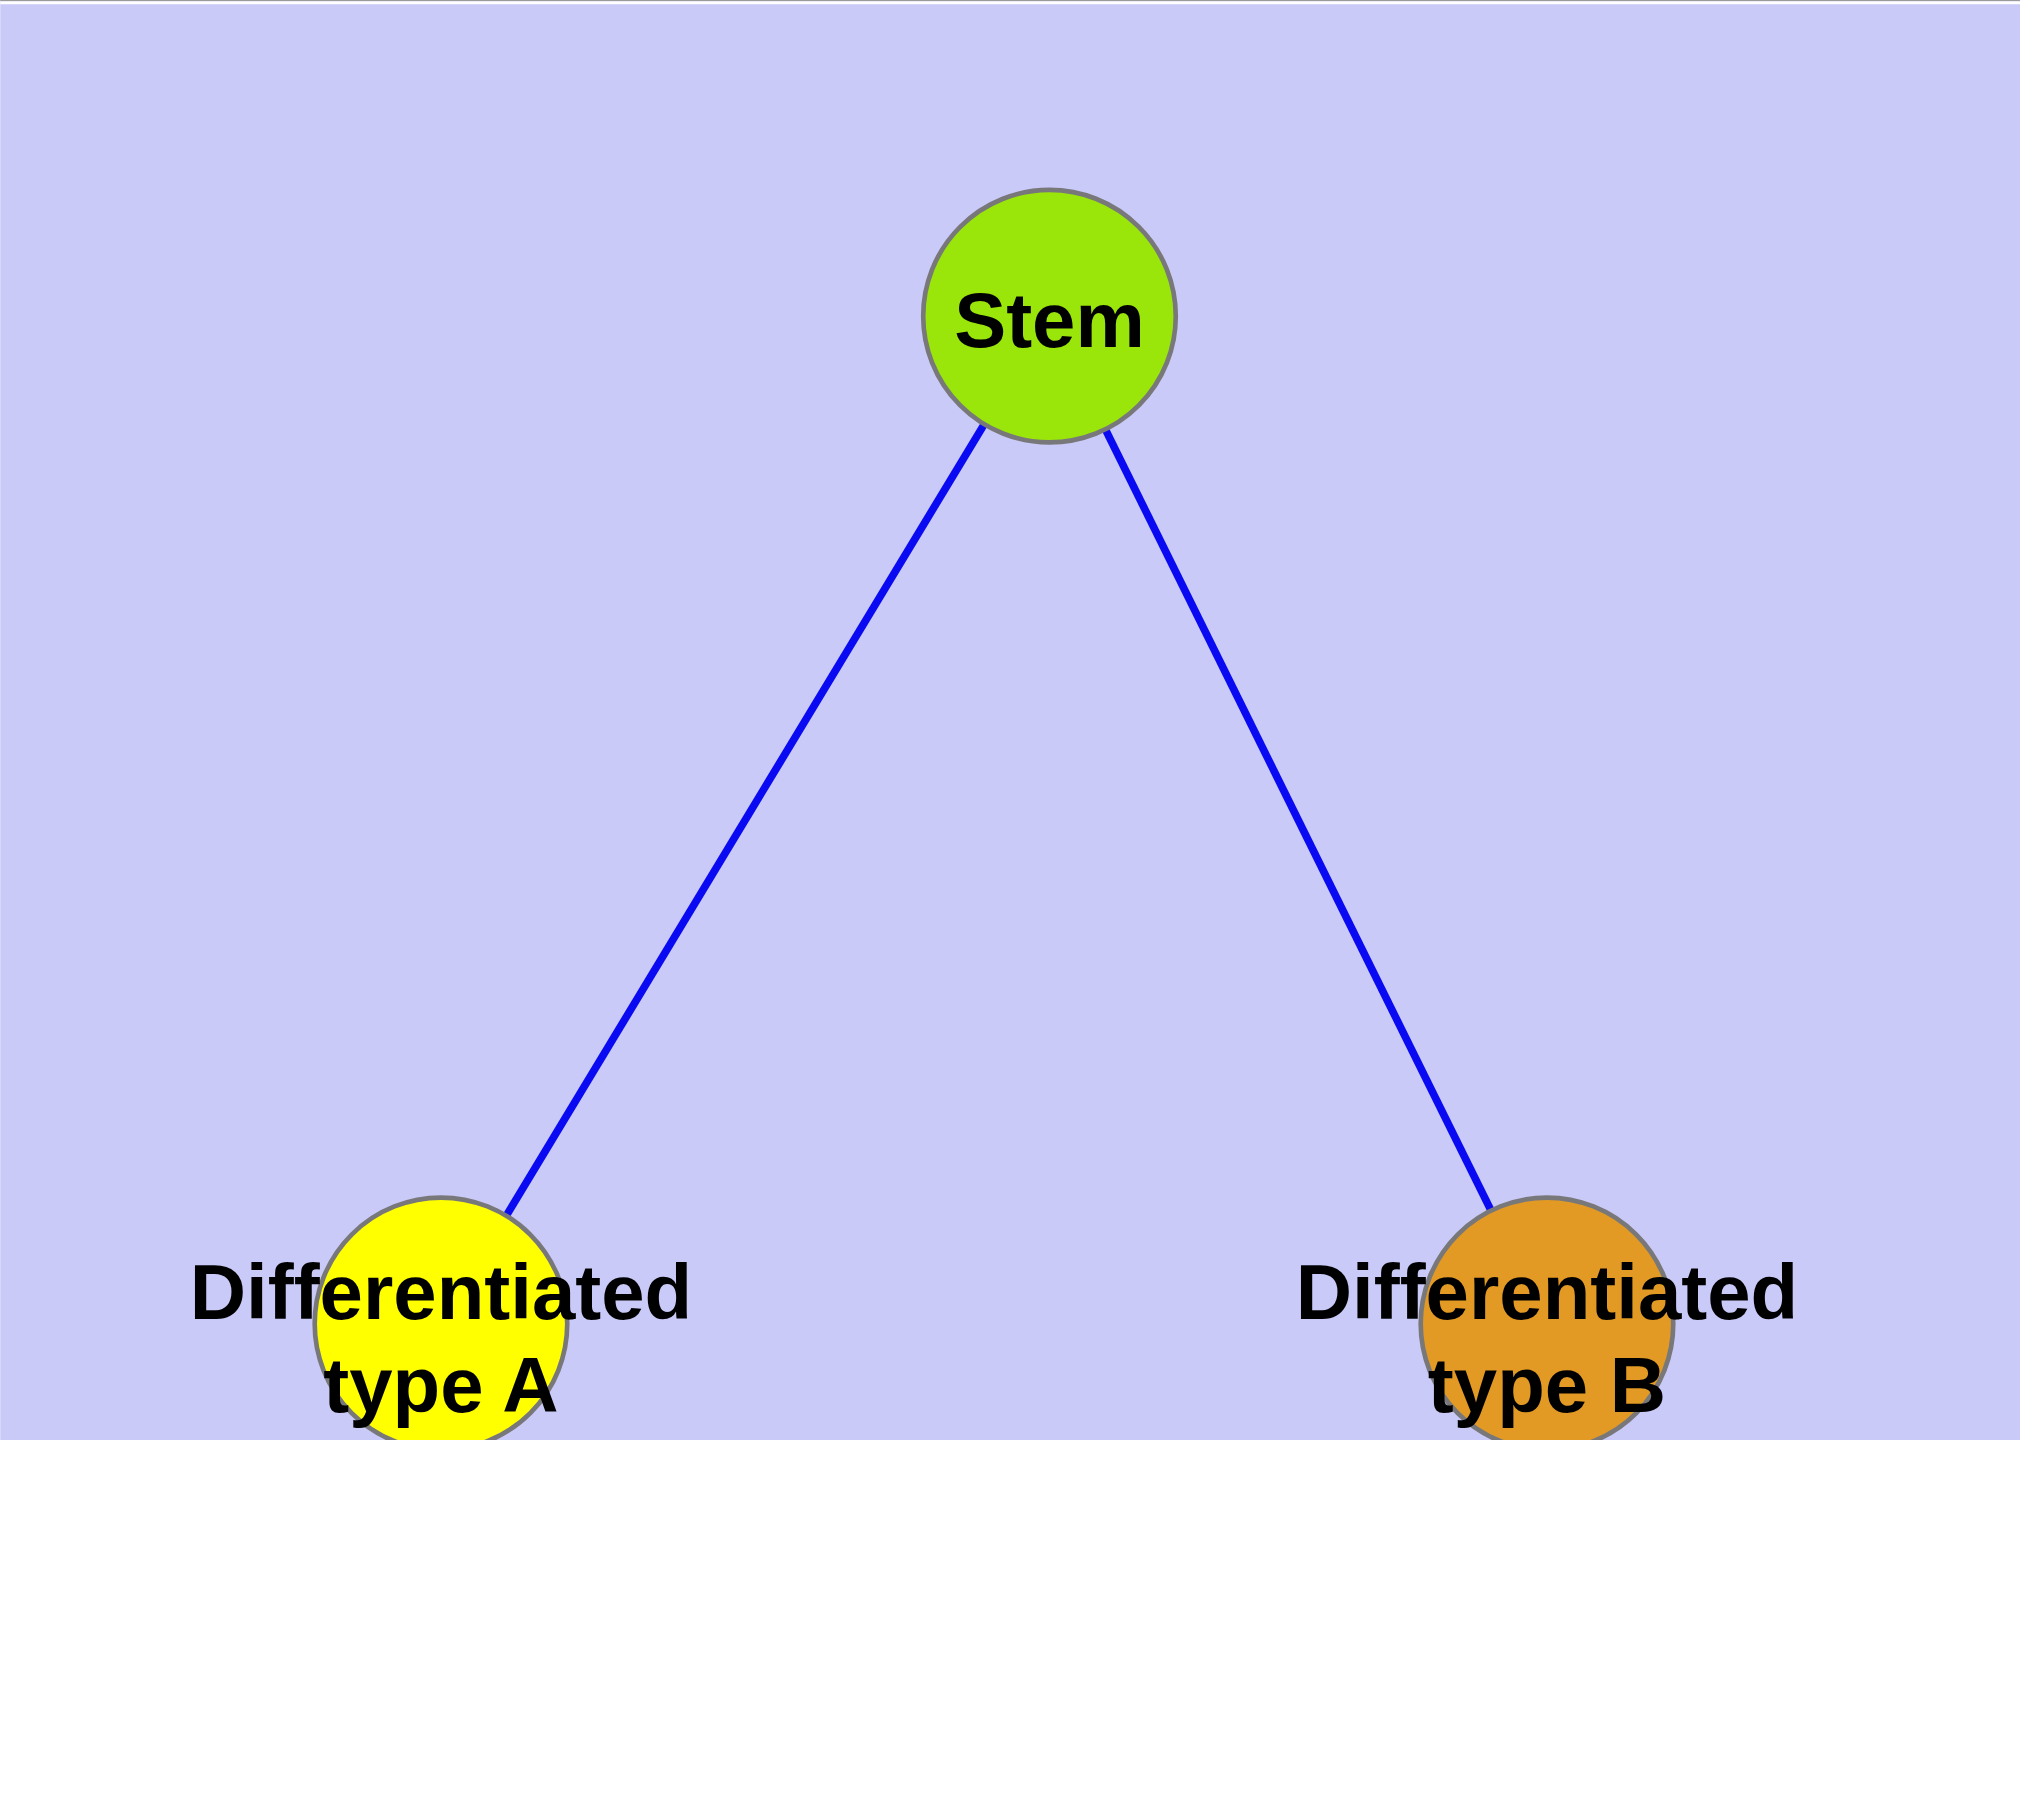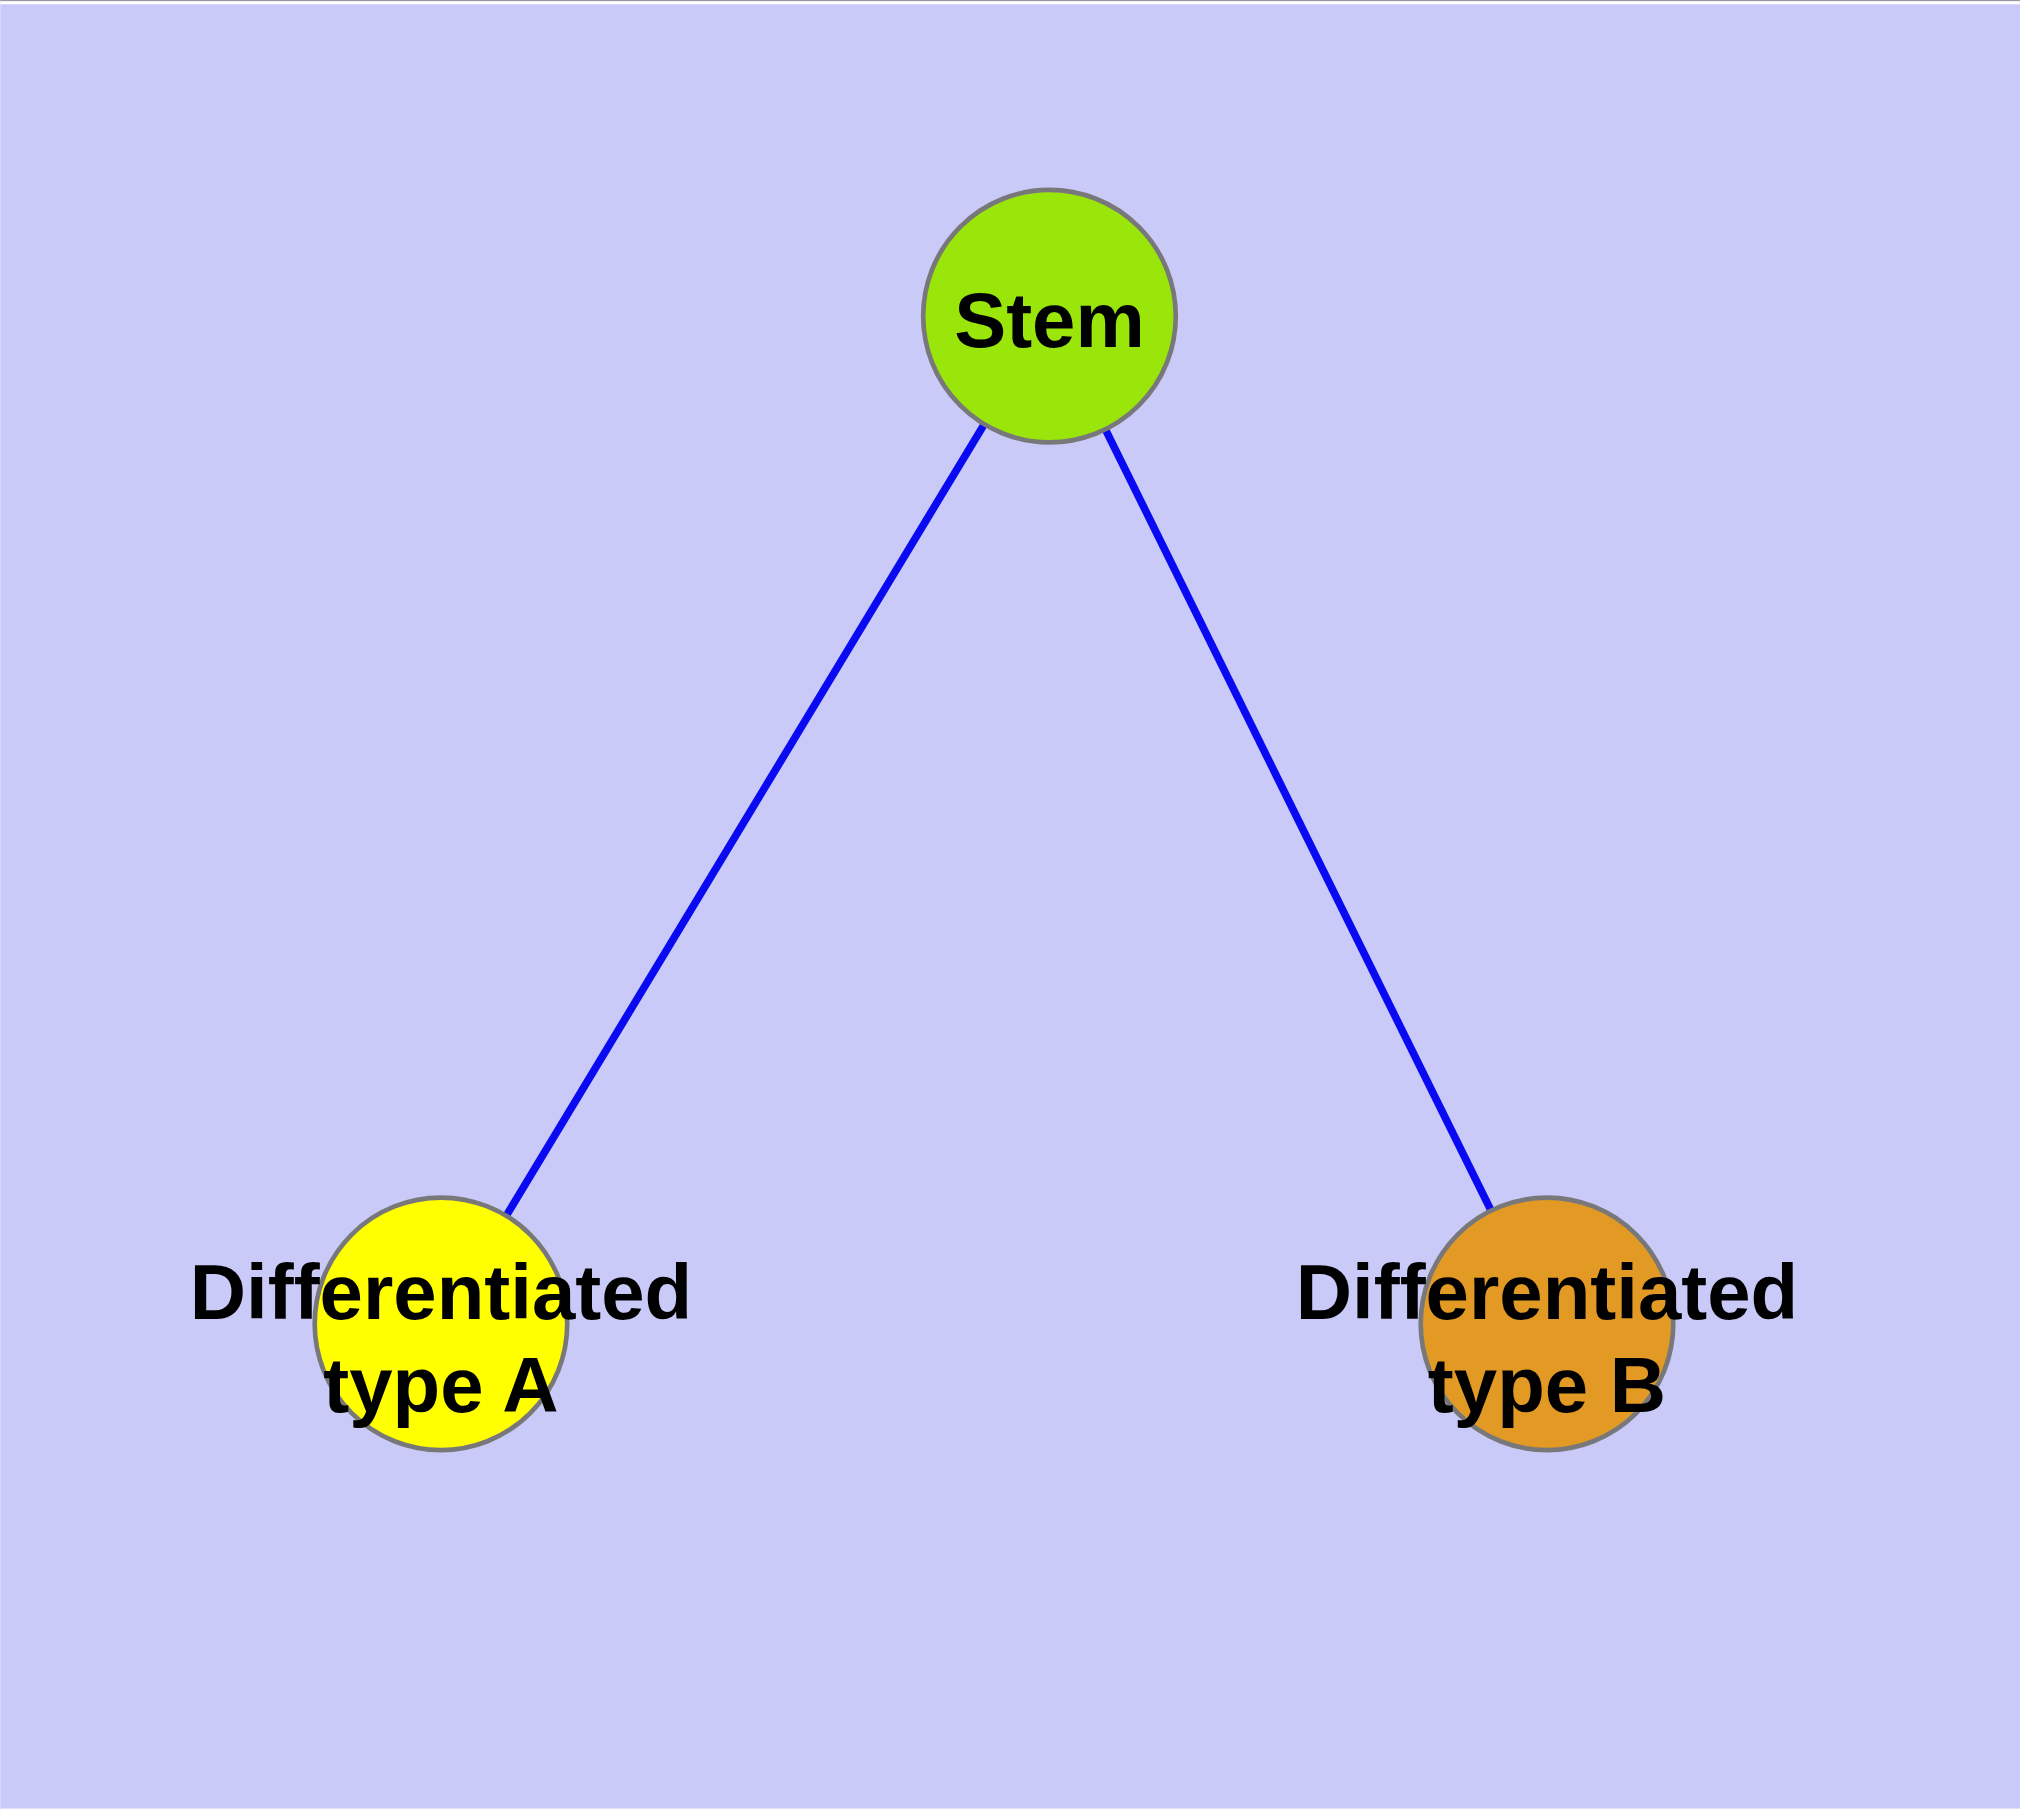--- a/index.html
+++ b/index.html
@@ -1,19 +1,19 @@
 <!DOCTYPE html>
 <html style="font-size:13.6px"><head>
 <meta charset="utf-8">
 <style>
   html, body { margin: 0; padding: 0; background: #ffffff; }
   .stage {
     position: relative;
     width: 2021px;
-    height: 1812px;
+    height: 1440px;
     overflow: hidden;
   }
   svg { display: block; }
   .node-label {
     font-family: "Liberation Sans", sans-serif;
     font-weight: bold;
     font-size: 92px;
     text-anchor: middle;
   }
 </style>

